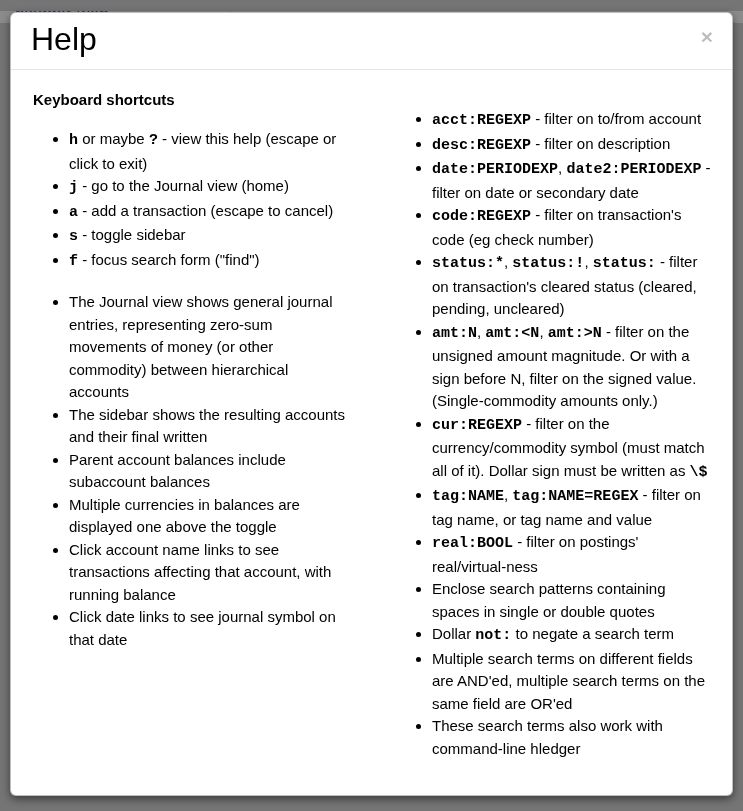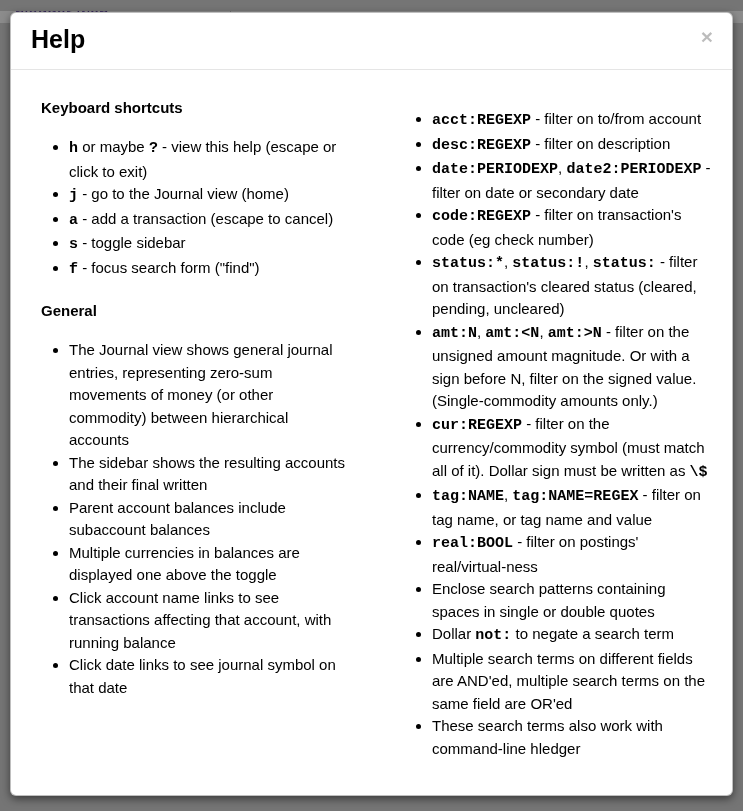--- a/index.html
+++ b/index.html
@@ -38,37 +38,37 @@
     border-radius: 6px;
     box-shadow: 0 3px 9px rgba(0,0,0,0.5);
     overflow: hidden;
   }
   .modal-header {
     position: relative;
     padding: 13px 20px 16px;
     border-bottom: 1px solid #e5e5e5;
   }
   .modal-title {
-    font-size: 25px; line-height: 27px; font-weight: 700; color: #000;
+    font-size: 32px; line-height: 27px; font-weight: 400; color: #000;
   }
   .close-btn {
     position: absolute; top: 13px; right: 19px;
     background: none; border: none; cursor: pointer;
     font-family: "Liberation Sans", sans-serif;
     font-size: 21px; font-weight: 700; line-height: 21px;
     color: #000; opacity: 0.26;
   }
 
   .modal-body { display: flex; padding: 20px 0 0 22px; }
   .col-left  { width: 312px; }
   .col-right { width: 318px; margin-left: 51px; }
 
   h4.section-heading {
     font-size: 15px; line-height: 20px; font-weight: 700; color: #000;
-    margin: 8px;
+    margin: 0;
   }
   h4.section-heading.spaced { margin-top: 20px; }
 
   ul.help-list {
     margin: 18px 0 0;
     padding: 0 0 0 36px;
     list-style: disc outside;
   }
   ul.help-list li {
     font-size: 15px; line-height: 22.5px; color: #000;
@@ -100,21 +100,20 @@
   <div class="modal-body">
     <div class="col-left">
       <h4 class="section-heading">Keyboard shortcuts</h4>
       <ul class="help-list">
           <li><code>h</code><span> or maybe </span><code>?</code><span> - view this help (escape or click to exit)</span></li>
           <li><code>j</code><span> - go to the Journal view (home)</span></li>
           <li><code>a</code><span> - add a transaction (escape to cancel)</span></li>
           <li><code>s</code><span> - toggle sidebar</span></li>
           <li><code>f</code><span> - focus search form ("find")</span></li>
         </ul>
-      <h4 class="section-heading spaced">General</h4>
       <ul class="help-list">
           <li><span>The Journal view shows general journal entries, representing zero-sum movements of money (or other commodity) between hierarchical accounts</span></li>
           <li><span>The sidebar shows the resulting accounts and their final written</span></li>
           <li><span>Parent account balances include subaccount balances</span></li>
           <li><span>Multiple currencies in balances are displayed one above the toggle</span></li>
           <li><span>Click account name links to see transactions affecting that account, with running balance</span></li>
           <li><span>Click date links to see journal symbol on that date</span></li>
         </ul>
     </div>
     <div class="col-right">

